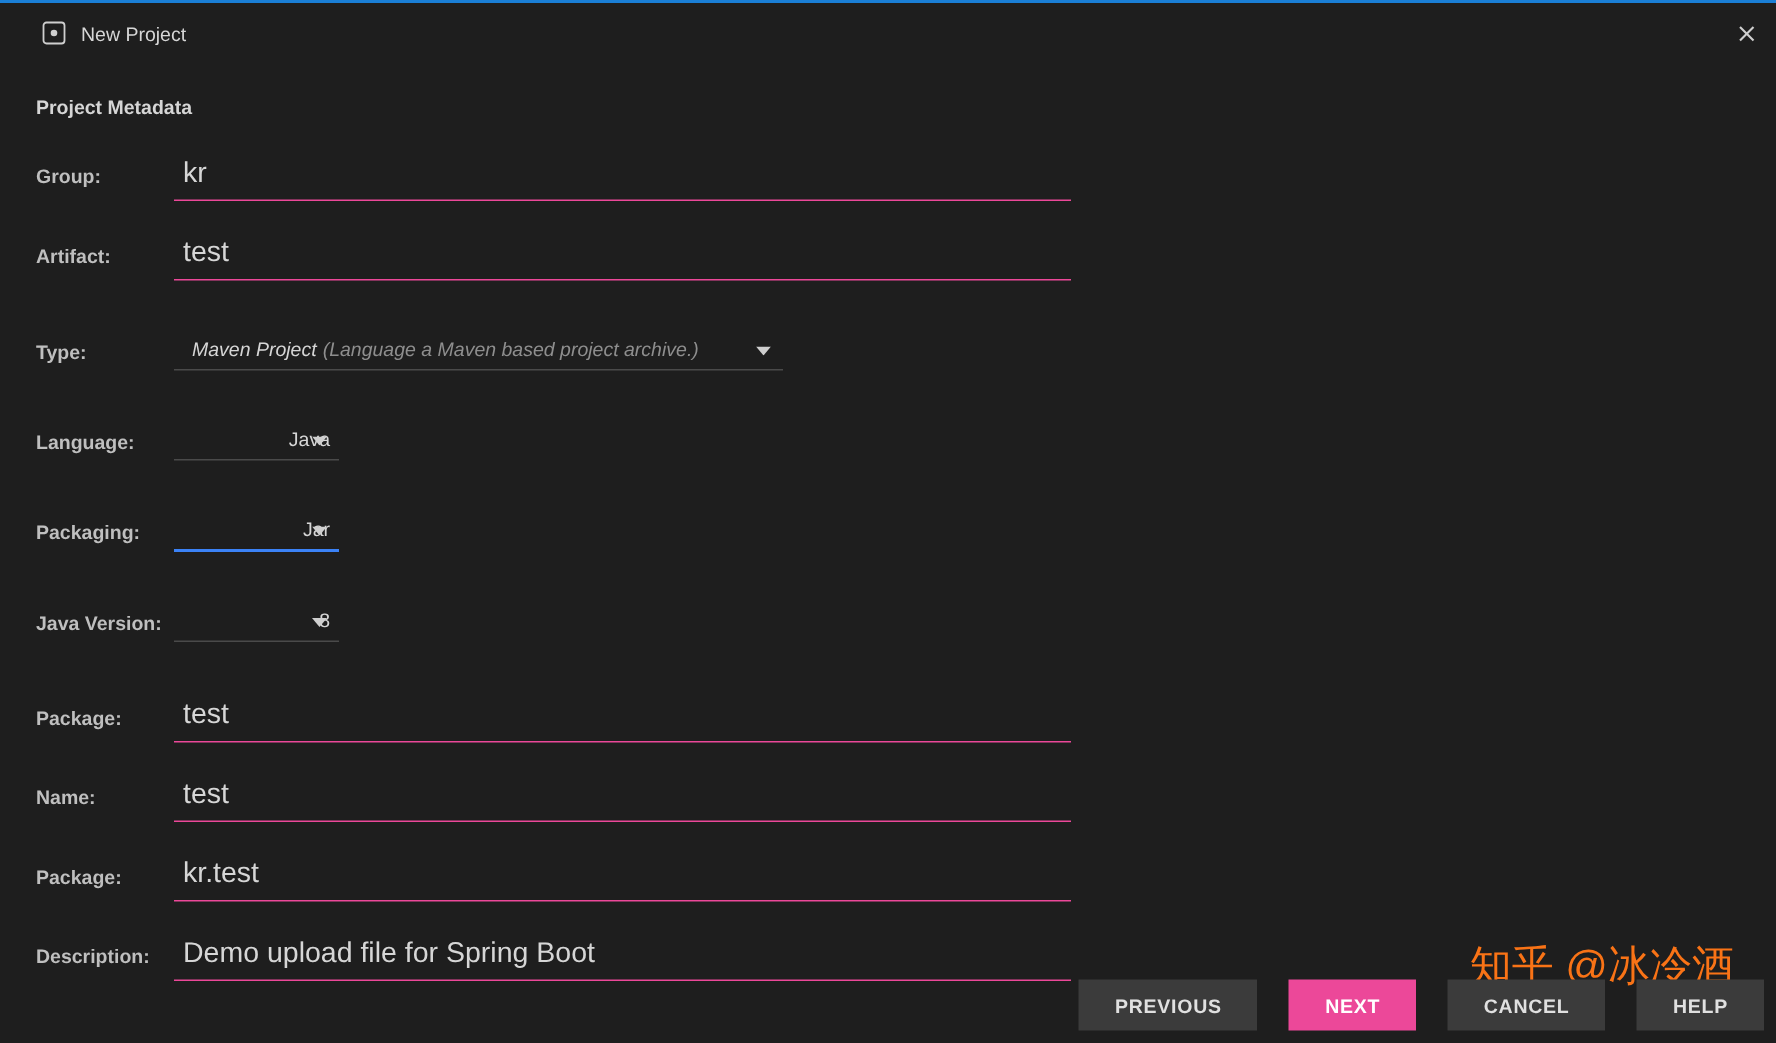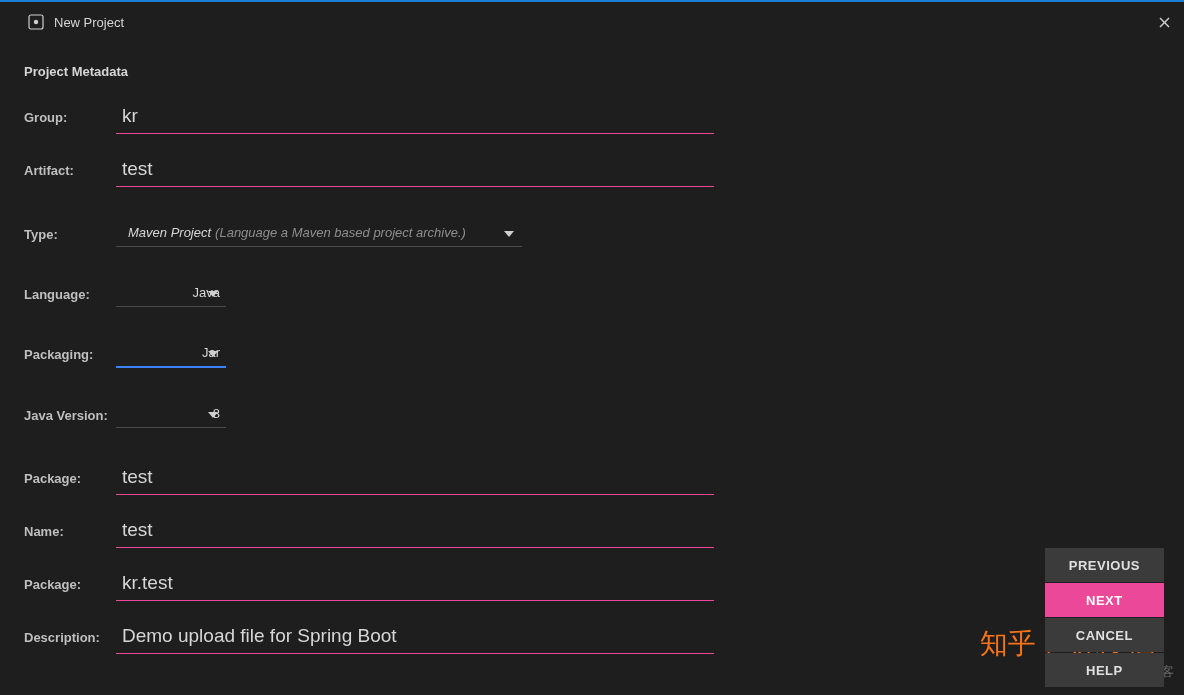--- a/index.html
+++ b/index.html
@@ -84,24 +84,23 @@
     position: absolute;
     right: 8px;
     top: 50%;
     transform: translateY(-50%);
   }
   .select.active { border-bottom: 2px solid #3b82f6; }
   .hint { color: #8e8e8e; margin-left: 4px; }
   .caret svg { display:block; }
   .footer {
     position: absolute;
-    bottom: 8px; right: 20px;
-    display: flex;
-    gap: 1px;
-    flex-direction: column;
+    bottom: 8px; right: 8px;
+    display: flex;
+    gap: 21px;
   }
   .btn {
     height: 34px;
     padding: 0 24px;
     background: #3b3b3b;
     color: #e0e0e0;
     font-size: 13px;
     font-weight: 600;
     letter-spacing: 0.5px;
     border: none;

